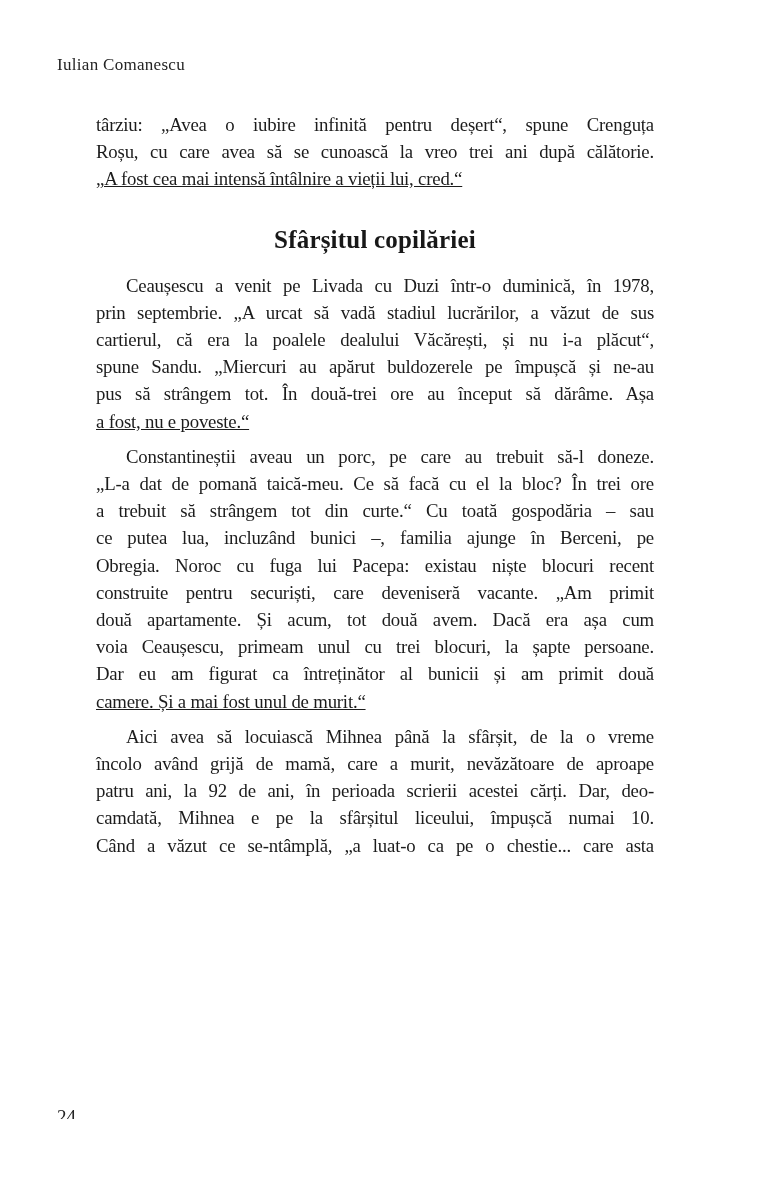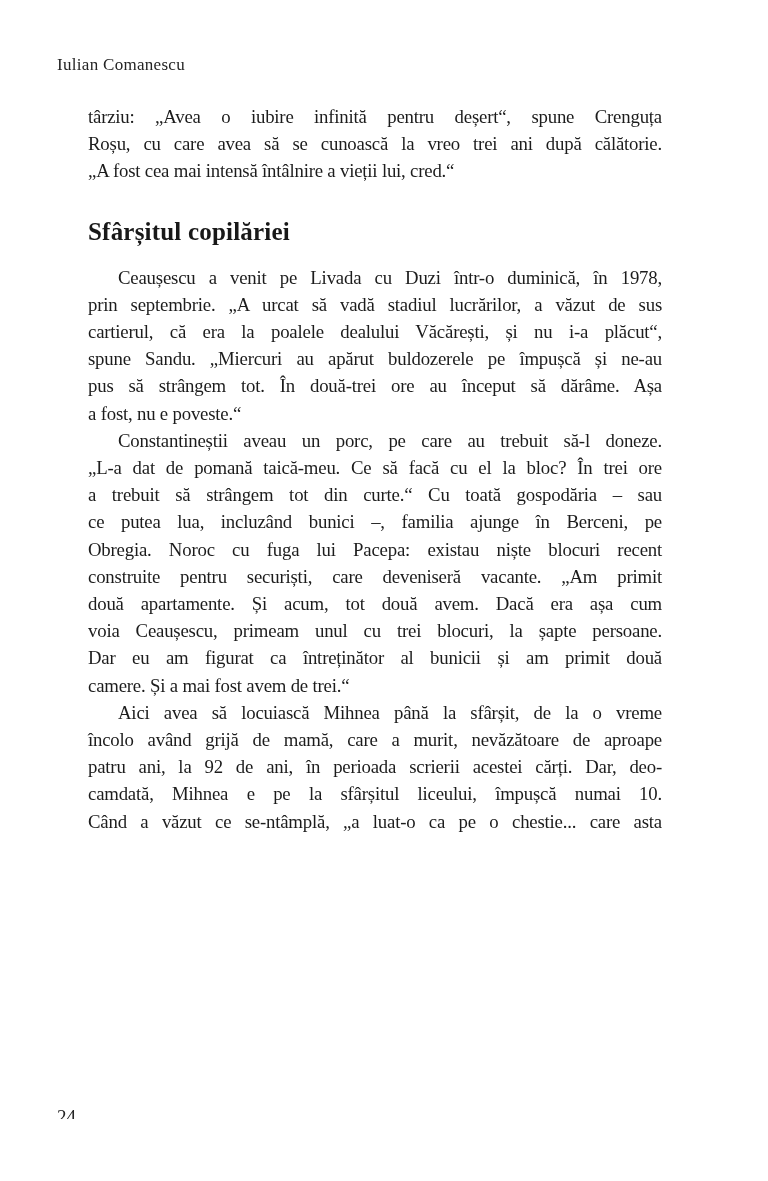--- a/index.html
+++ b/index.html
@@ -24,45 +24,47 @@
     letter-spacing: 0.3px;
     color: #242424;
   }
   .text-block {
     position: absolute;
     left: 88px;
     top: 103px;
     width: 574px;
   }
   .para {
-    margin: 0;
+    margin: 8px;
     padding: 0;
   }
   .line {
     font-size: 18.8px;
     line-height: 27.2px;
     letter-spacing: -0.2px;
     text-align: justify;
     text-align-last: justify;
     white-space: normal;
   }
   .line.last {
     text-align: center;
     text-align-last: left;
+    text-decoration: underline;
   }
   .para.indent .line:first-child {
     text-indent: 30px;
   }
   .section-heading {
     font-size: 25px;
     font-weight: bold;
     line-height: 30px;
     margin: 32px 0 17px 0;
     letter-spacing: 0.2px;
     color: #181818;
+    text-align: center;
   }
   .folio {
     position: absolute;
     left: 57px;
     top: 1106px;
     font-size: 19px;
     color: #242424;
   }
 </style>
 </head>
@@ -89,21 +91,21 @@
       <div class="para indent">
         <div class="line">Constantineștii aveau un porc, pe care au trebuit să-l doneze.</div>
         <div class="line">„L-a dat de pomană taică-meu. Ce să facă cu el la bloc? În trei ore</div>
         <div class="line">a trebuit să strângem tot din curte.“ Cu toată gospodăria – sau</div>
         <div class="line">ce putea lua, incluzând bunici –, familia ajunge în Berceni, pe</div>
         <div class="line">Obregia. Noroc cu fuga lui Pacepa: existau niște blocuri recent</div>
         <div class="line">construite pentru securiști, care deveniseră vacante. „Am primit</div>
         <div class="line">două apartamente. Și acum, tot două avem. Dacă era așa cum</div>
         <div class="line">voia Ceaușescu, primeam unul cu trei blocuri, la șapte persoane.</div>
         <div class="line">Dar eu am figurat ca întreținător al bunicii și am primit două</div>
-        <div class="line last">camere. Și a mai fost avem de trei.“</div>
+        <div class="line last">camere. Și a mai fost unul de murit.“</div>
       </div>
       <div class="para indent">
         <div class="line">Aici avea să locuiască Mihnea până la sfârșit, de la o vreme</div>
         <div class="line">încolo având grijă de mamă, care a murit, nevăzătoare de aproape</div>
         <div class="line">patru ani, la 92 de ani, în perioada scrierii acestei cărți. Dar, deo-</div>
         <div class="line">camdată, Mihnea e pe la sfârșitul liceului, împușcă numai 10.</div>
         <div class="line">Când a văzut ce se-ntâmplă, „a luat-o ca pe o chestie... care asta</div>
       </div>
     </div>
 

